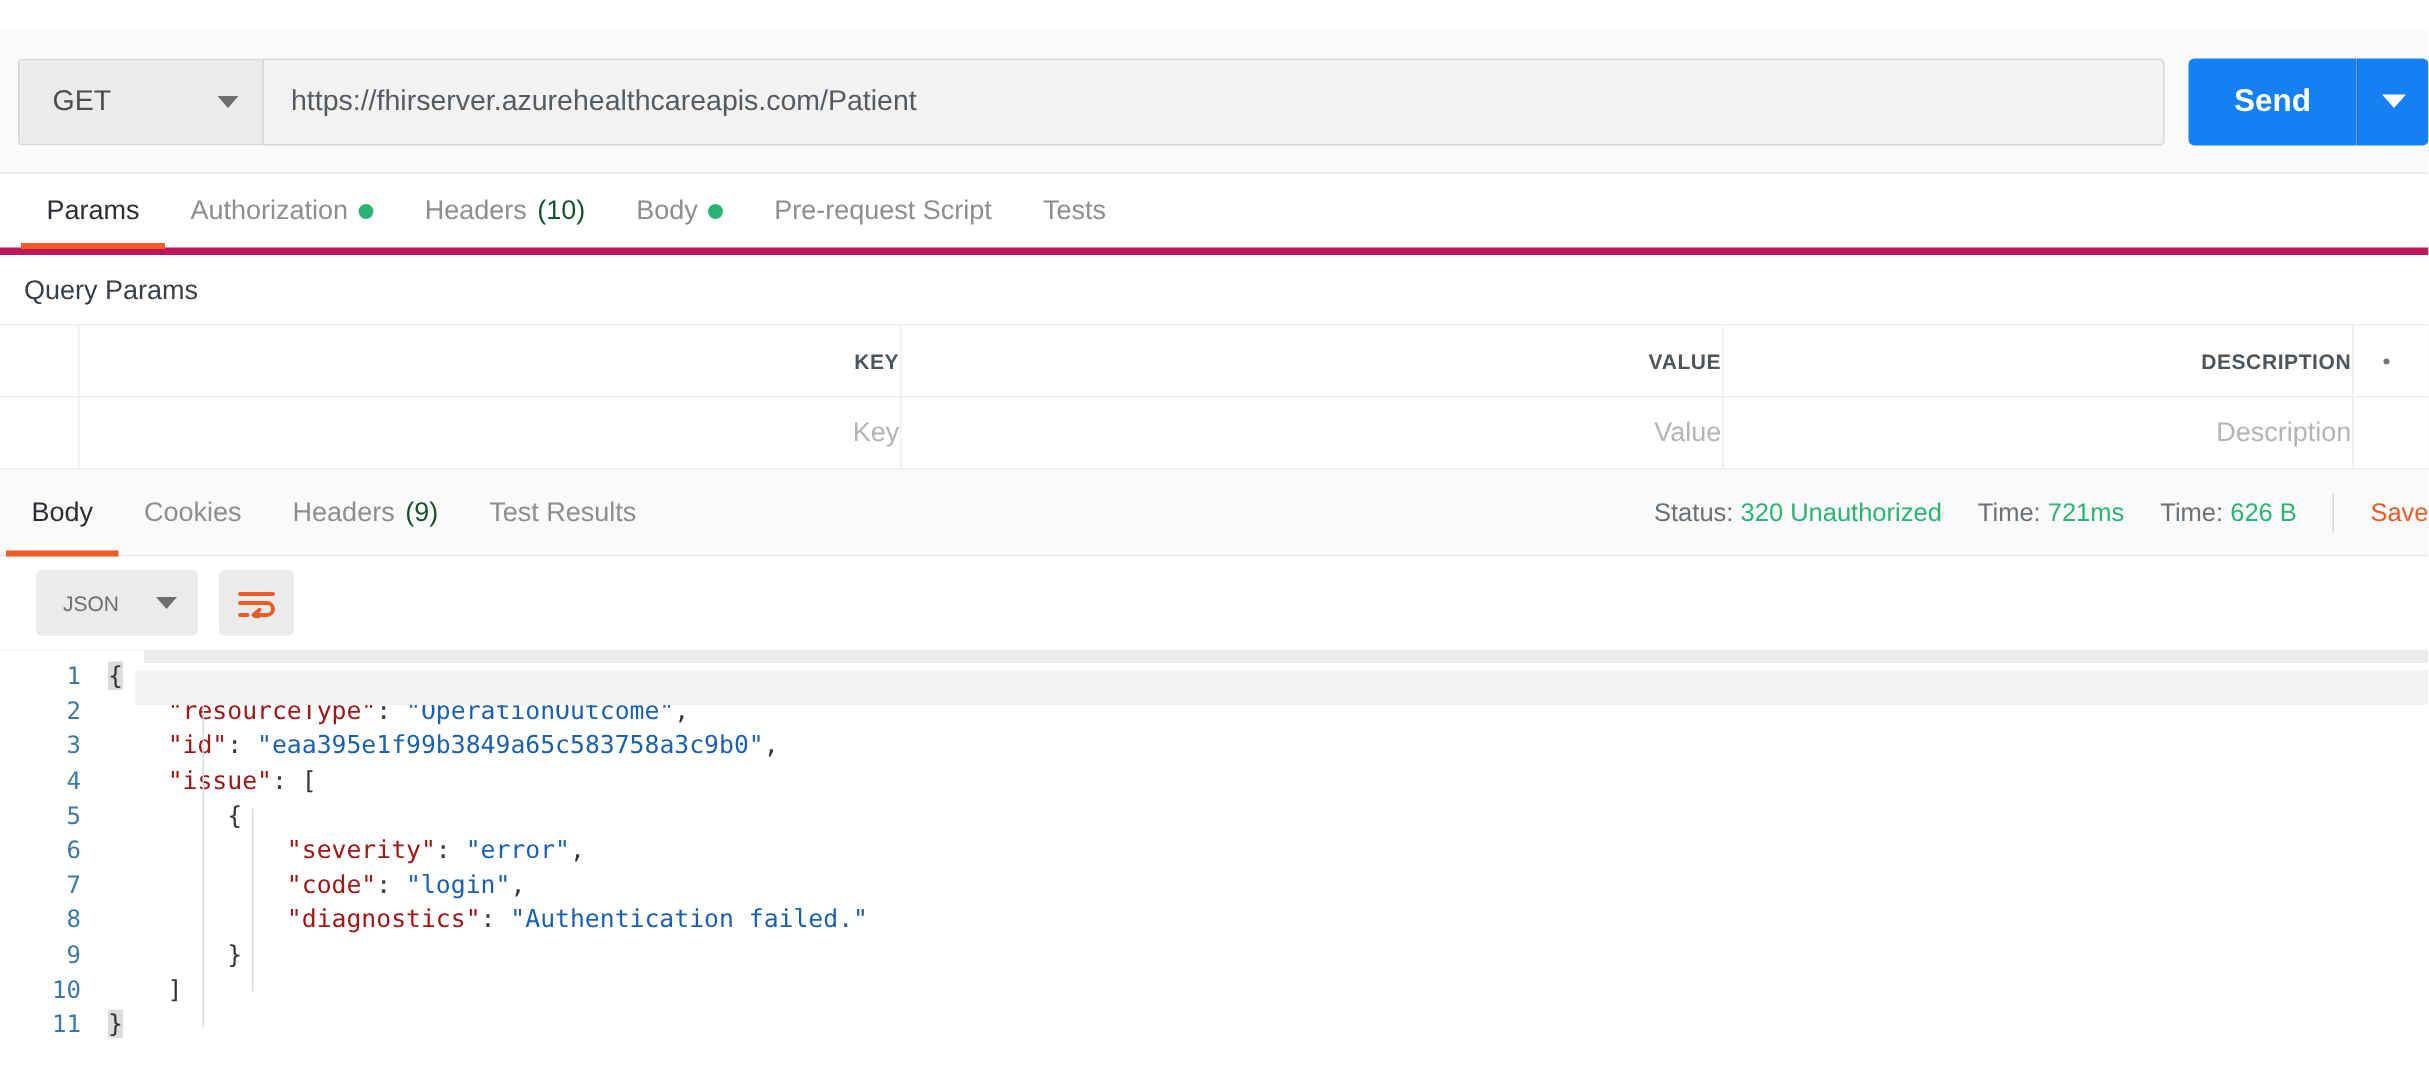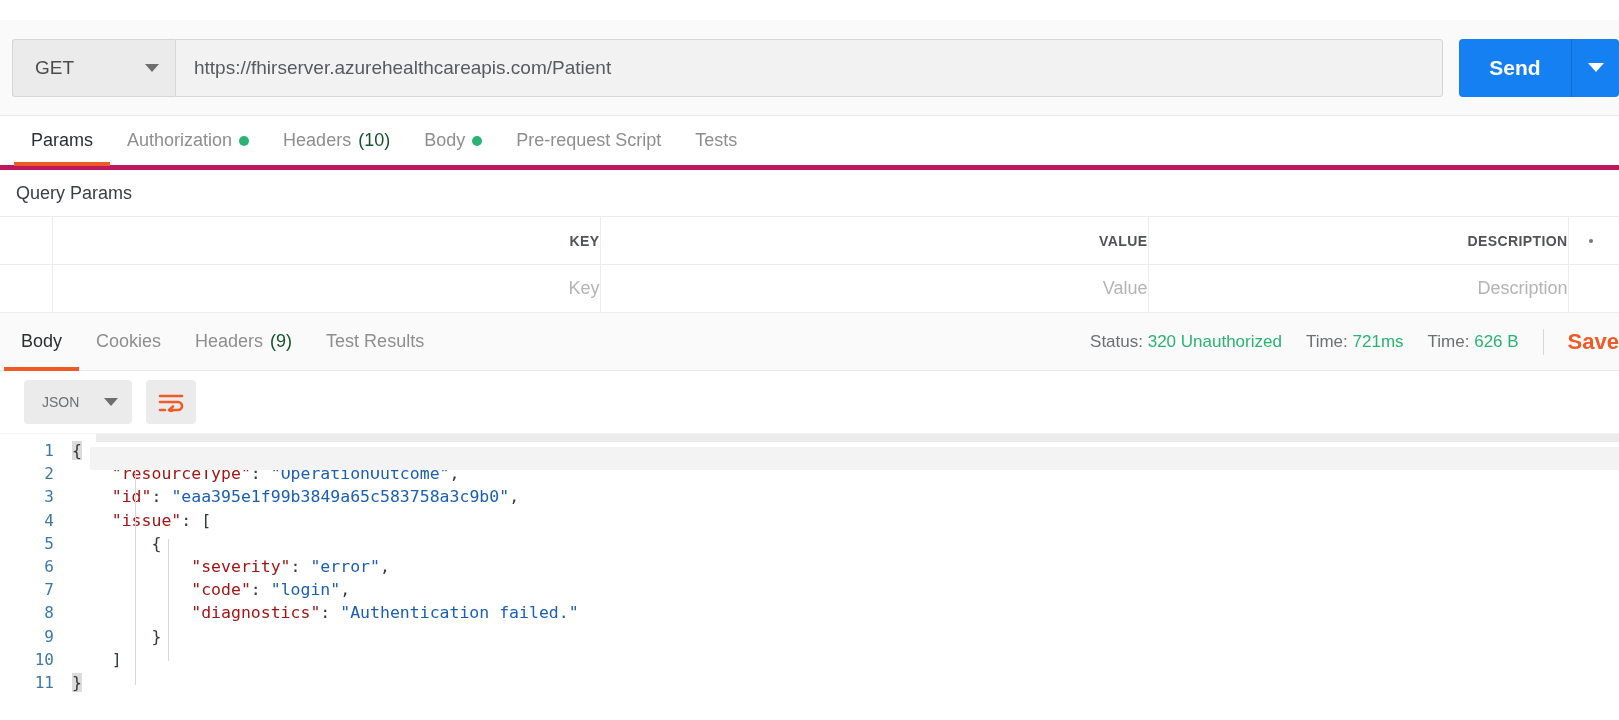--- a/index.html
+++ b/index.html
@@ -178,21 +178,21 @@
     display: flex;
     align-items: center;
     gap: 24px;
     padding-right: 0;
     font-size: 17px;
     color: #6b7075;
     white-space: nowrap;
   }
   .status-group .v { color: #29b473; }
   .divider-v { width: 1px; height: 26px; background: #d8d8d8; }
-  .save-link { color: #ef5b25; font-size: 22px; font-weight: bold; cursor: pointer; padding-right: 0; }
+  .save-link { color: #ef5b25; font-size: 17px; font-weight: normal; cursor: pointer; padding-right: 0; }
 
   
   .body-toolbar {
     height: 62px;
     display: flex;
     align-items: center;
     gap: 14px;
     padding-left: 10px;
     background: #fff;
   }

